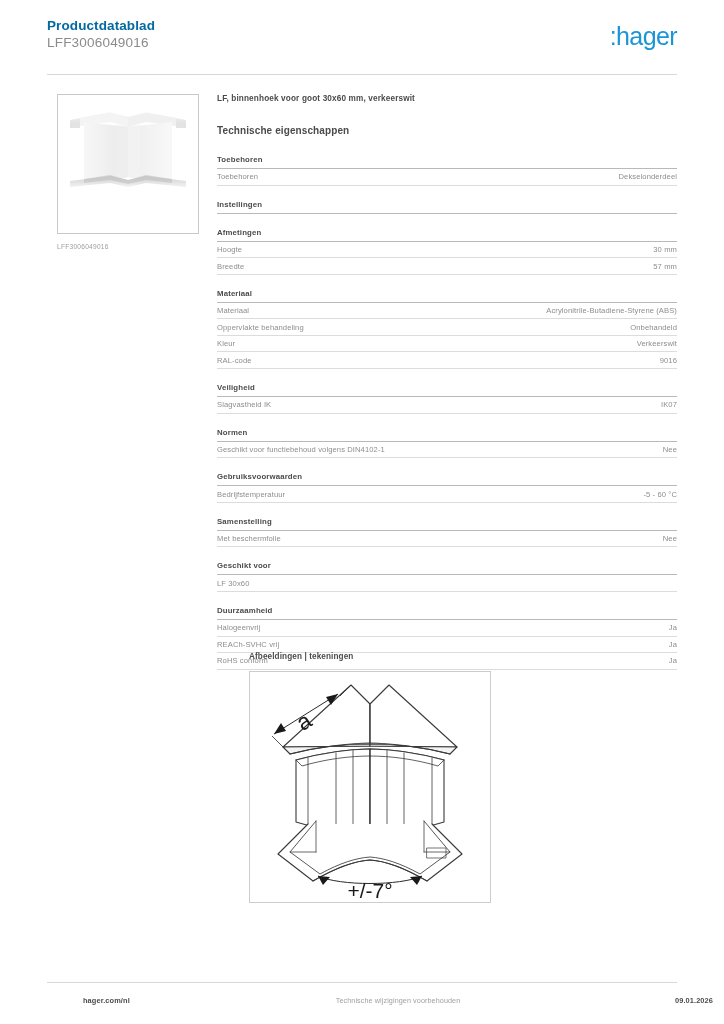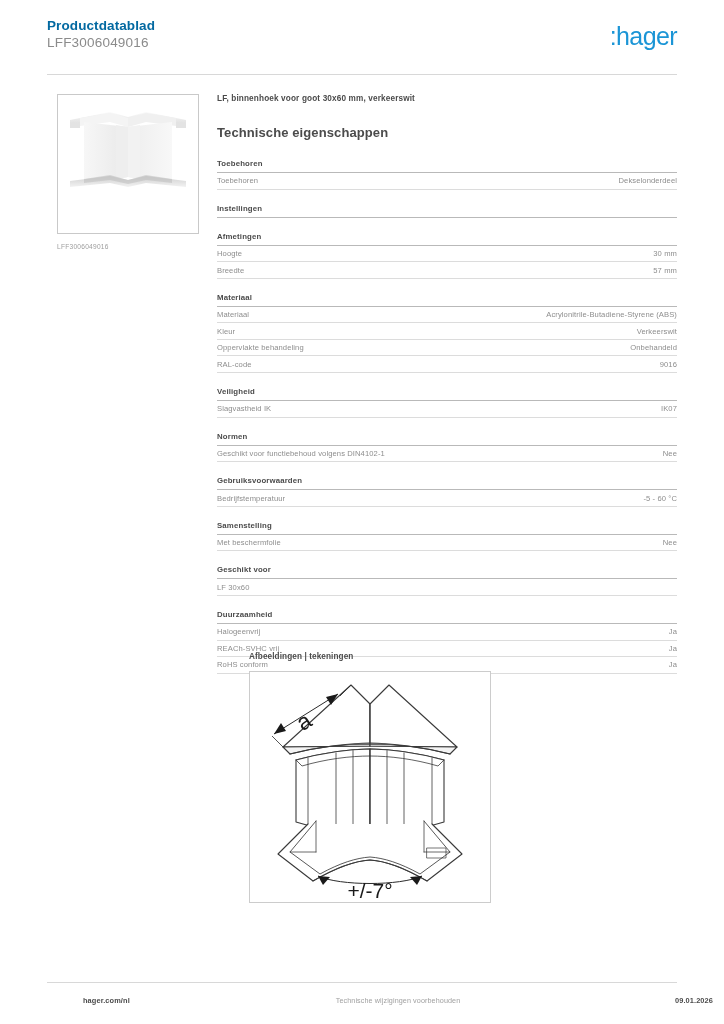--- a/index.html
+++ b/index.html
@@ -97,21 +97,21 @@
     width: 460px;
   }
   .product-name {
     font-size: 8.2px;
     font-weight: bold;
     color: #4b4b4b;
     letter-spacing: 0.15px;
     margin: 0 0 22px 0;
   }
   .section-intro {
-    font-size: 13px;
+    font-size: 10px;
     font-weight: bold;
     color: #4b4b4b;
     letter-spacing: 0.1px;
     margin: 0 0 19px 0;
   }
 
   .group { margin-bottom: 0; }
   .group-title {
     font-size: 7.8px;
     font-weight: bold;
@@ -290,26 +290,26 @@
           </div>
         </div>
         <div class="group-gap"></div>
         <div class="group">
           <div class="group-title">Materiaal</div>
           <div class="spec-row">
             <span class="spec-label">Materiaal</span>
             <span class="spec-value">Acrylonitrile-Butadiene-Styrene (ABS)</span>
           </div>
           <div class="spec-row">
+            <span class="spec-label">Oppervlakte behandeling</span>
+            <span class="spec-value">Onbehandeld</span>
+          </div>
+          <div class="spec-row">
             <span class="spec-label">Kleur</span>
             <span class="spec-value">Verkeerswit</span>
-          </div>
-          <div class="spec-row">
-            <span class="spec-label">Oppervlakte behandeling</span>
-            <span class="spec-value">Onbehandeld</span>
           </div>
           <div class="spec-row">
             <span class="spec-label">RAL-code</span>
             <span class="spec-value">9016</span>
           </div>
         </div>
         <div class="group-gap"></div>
         <div class="group">
           <div class="group-title">Veiligheid</div>
           <div class="spec-row">

